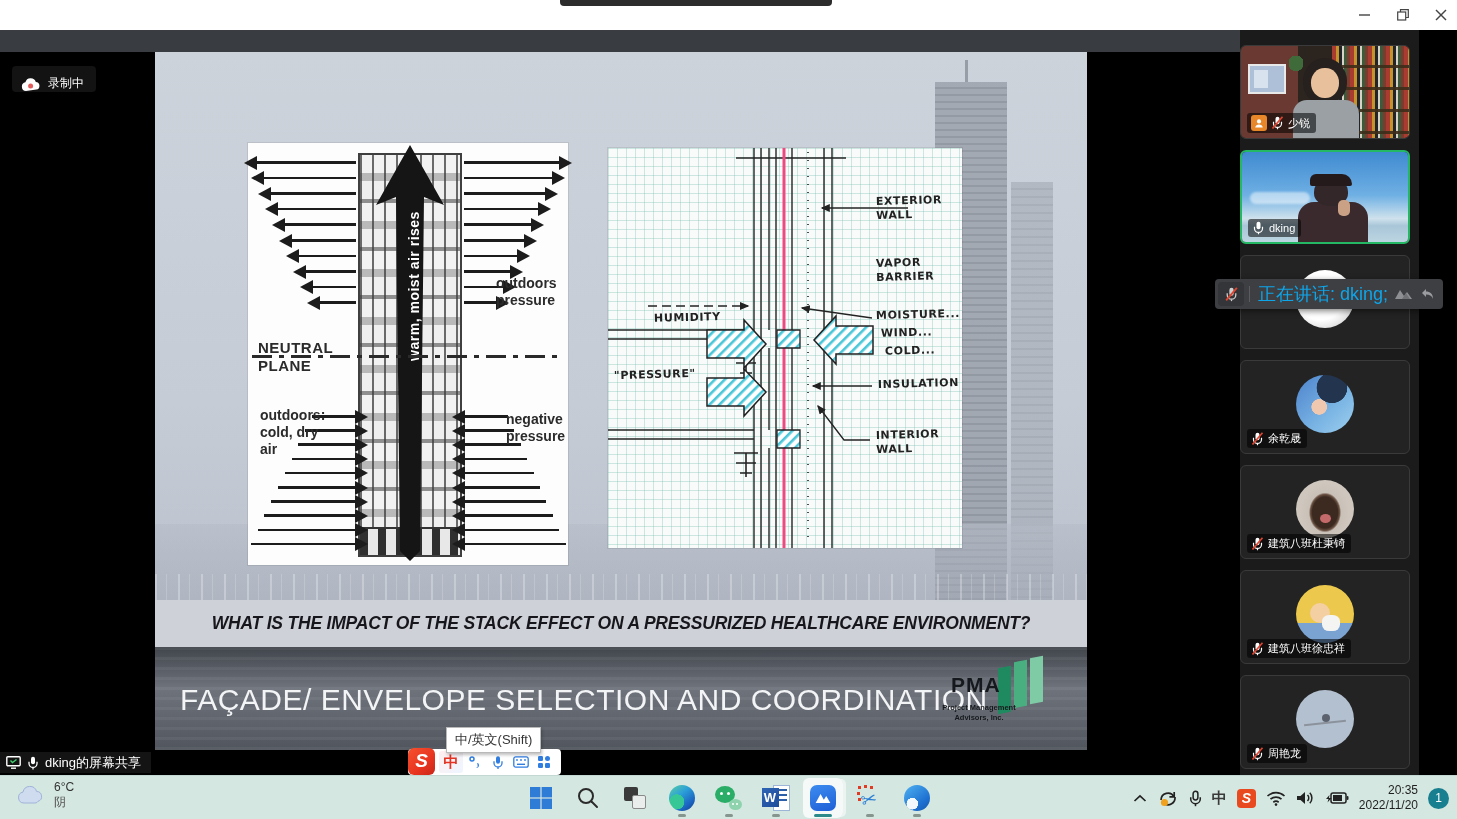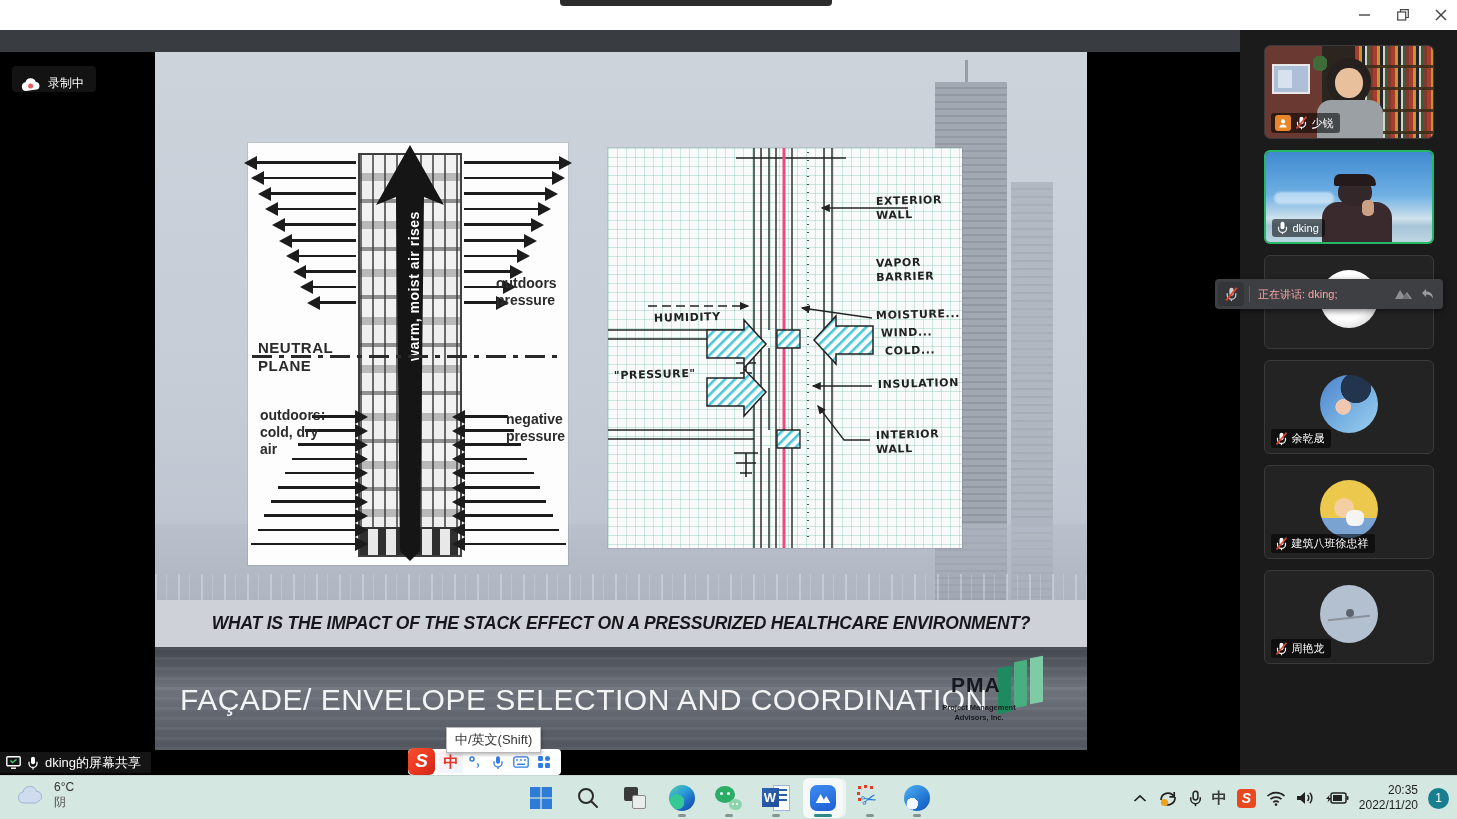--- a/index.html
+++ b/index.html
@@ -11,21 +11,21 @@
   .drag-tab { position:absolute; left:560px; top:0; width:272px; height:6px; background:#2c2c2c; border-radius:0 0 4px 4px; }
   .win-title { position:absolute; left:0; right:0; top:6px; text-align:center; font-size:13px; color:#333; }
   .win-controls { position:absolute; right:8px; top:0; height:30px; display:flex; align-items:center; gap:22px; }
   .wc { width:16px; height:16px; display:flex; align-items:center; justify-content:center; cursor:pointer; }
   .wc svg { display:block; }
 
   
   .main { position:absolute; left:0; top:30px; width:1457px; height:745px; }
   .stage { position:absolute; left:0; top:0; width:1240px; height:745px; background:#000; }
   .stage-strip { position:absolute; left:0; top:0; width:1240px; height:22px; background:#393c41; }
-  .sidebar { position:absolute; left:1240px; top:0; width:217px; height:745px; background:#1b1b1b; padding-top:15px; display:flex; flex-direction:column; align-items:center; gap:11px; }
+  .sidebar { position:absolute; left:1240px; top:0; width:179px; height:745px; background:#1b1b1b; padding-top:15px; display:flex; flex-direction:column; align-items:flex-start; gap:11px; }
 
   
   .rec-badge { position:absolute; left:12px; top:36px; height:26px; background:rgba(22,22,22,.85); border-radius:4px; display:flex; align-items:flex-end; gap:7px; padding:0 12px 0 9px; z-index:20; cursor:pointer; }
   .rec-badge .lbl { color:#fff; font-size:12px; }
 
   
   .slide { position:absolute; left:155px; top:22px; width:932px; height:698px; background:linear-gradient(180deg,#cdd3db 0%,#c6ccd6 50%,#bcc2cd 78%); overflow:hidden; }
   .tower1 { position:absolute; left:780px; top:30px; width:72px; height:520px; opacity:.8;
     background:repeating-linear-gradient(180deg,#9aa0aa 0 5px,#878d97 5px 7px), repeating-linear-gradient(90deg, rgba(255,255,255,.15) 0 3px, transparent 3px 8px); background-blend-mode:multiply; }
   .tower1::before { content:""; position:absolute; left:30px; top:-22px; width:3px; height:22px; background:#8a919b; }
@@ -118,21 +118,21 @@
   .av-bird::before { content:""; position:absolute; left:8px; top:32px; width:42px; height:2px; background:#8c929c; transform:rotate(-6deg); }
   .av-bird::after { content:""; position:absolute; left:26px; top:24px; width:8px; height:8px; border-radius:50%; background:#5d636e; }
   .av-shin { background:linear-gradient(180deg,#ecc94d 0 66%,#7aa3d2 66%); }
   .av-shin::before { content:""; position:absolute; left:14px; top:18px; width:20px; height:20px; border-radius:50%; background:#f3cfa2; }
   .av-shin::after { content:""; position:absolute; left:26px; top:30px; width:18px; height:16px; border-radius:40%; background:#f4f4f2; }
 
   
   .toast { position:absolute; left:1215px; top:279px; width:228px; height:30px; background:#3d3f43; border-radius:4px; display:flex; align-items:center; z-index:60; box-shadow:0 2px 6px rgba(0,0,0,.5); }
   .toast .chip { width:26px; height:24px; margin-left:3px; border-radius:4px; background:#333538; display:flex; align-items:center; justify-content:center; cursor:pointer; }
   .toast .sep { width:1px; height:16px; background:#5a5c60; margin:0 8px 0 5px; }
-  .toast .txt { color:#fca5a5; font-size:11px; flex:1; white-space:nowrap; overflow:hidden; }
+  .toast .txt { color:#0ea5e9; font-size:18px; flex:1; white-space:nowrap; overflow:hidden; }
   .toast .ticons { display:flex; align-items:center; gap:4px; margin-right:8px; }
   .toast .ticons .ti { cursor:pointer; display:flex; }
 
   
   .share-pill { position:absolute; left:0px; top:722px; height:21px; background:#141414; display:flex; align-items:center; gap:6px; padding:0 10px 0 6px; z-index:40; cursor:pointer; }
   .share-pill .sp-txt { color:#fff; font-size:13px; white-space:nowrap; }
 
   
   .ime-tip { position:absolute; left:446px; top:727px; height:21px; background:#fff; border:1px solid #b9b9b9; box-shadow:1px 2px 3px rgba(0,0,0,.25); font-size:13px; color:#333; display:flex; align-items:center; padding:12px 8px; z-index:70; }
   .sogou { position:absolute; left:408px; top:749px; height:26px; background:#fff; border-radius:4px; box-shadow:0 1px 3px rgba(0,0,0,.3); display:flex; align-items:center; padding-right:6px; z-index:65; }
@@ -431,20 +431,32 @@
           <svg width="13" height="14" viewBox="0 0 12 14">
             <rect x="4" y="0.8" width="4" height="7.4" rx="2" fill="#fff"></rect>
             <path d="M2 5.8 v1.6 a4 4 0 0 0 8 0 V5.8" fill="none" stroke="#fff" stroke-width="1.2"></path>
             <line x1="6" y1="11.6" x2="6" y2="13.2" stroke="#fff" stroke-width="1.2"></line>
             <line x1="1" y1="12.5" x2="11" y2="0.8" stroke="#e0452f" stroke-width="1.7"></line>
           </svg>
           <span class="nm">余乾晟</span>
         </div>
       </div>
 
+      <div class="tile">
+        <div class="avatar av-horse"></div>
+        <div class="nrow">
+          <svg width="13" height="14" viewBox="0 0 12 14">
+            <rect x="4" y="0.8" width="4" height="7.4" rx="2" fill="#fff"></rect>
+            <path d="M2 5.8 v1.6 a4 4 0 0 0 8 0 V5.8" fill="none" stroke="#fff" stroke-width="1.2"></path>
+            <line x1="6" y1="11.6" x2="6" y2="13.2" stroke="#fff" stroke-width="1.2"></line>
+            <line x1="1" y1="12.5" x2="11" y2="0.8" stroke="#e0452f" stroke-width="1.7"></line>
+          </svg>
+          <span class="nm">建筑八班杜秉锜</span>
+        </div>
+      </div>
 
       <div class="tile">
         <div class="avatar av-shin"></div>
         <div class="nrow">
           <svg width="13" height="14" viewBox="0 0 12 14">
             <rect x="4" y="0.8" width="4" height="7.4" rx="2" fill="#fff"></rect>
             <path d="M2 5.8 v1.6 a4 4 0 0 0 8 0 V5.8" fill="none" stroke="#fff" stroke-width="1.2"></path>
             <line x1="6" y1="11.6" x2="6" y2="13.2" stroke="#fff" stroke-width="1.2"></line>
             <line x1="1" y1="12.5" x2="11" y2="0.8" stroke="#e0452f" stroke-width="1.7"></line>
           </svg>

